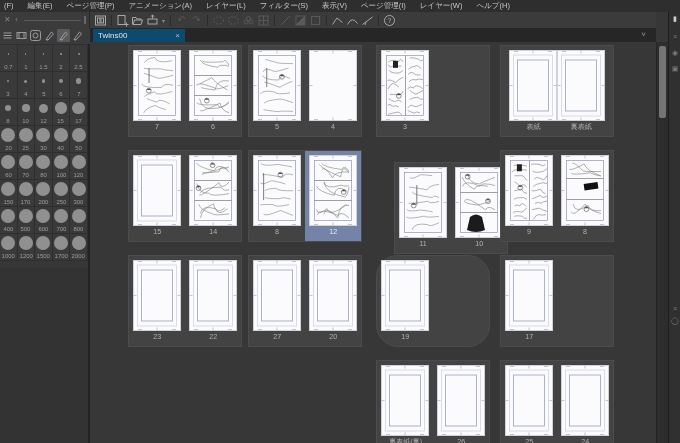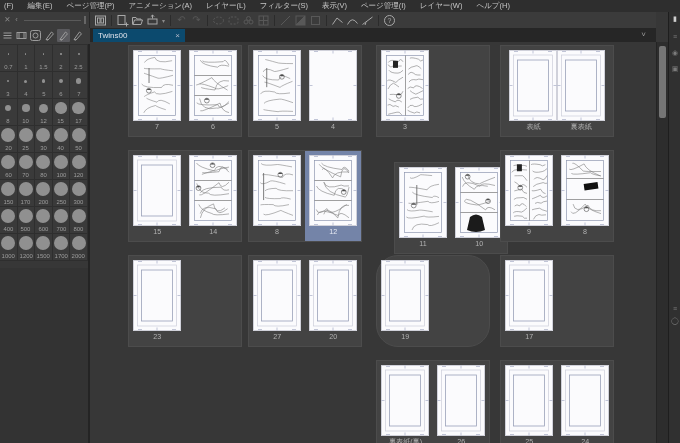--- a/index.html
+++ b/index.html
@@ -945,20 +945,40 @@
                 <line x1="39" y1="1.5" x2="43" y2="1.5"></line>
                 <line x1="5" y1="69.5" x2="9" y2="69.5"></line>
                 <line x1="39" y1="69.5" x2="43" y2="69.5"></line>
               </g>
               <rect x="4.5" y="5" width="39" height="61" fill="none" stroke="#ccced9" stroke-width="0.7"></rect>
               <rect x="8.5" y="10" width="31" height="51" fill="none" stroke="#9aa1b8" stroke-width="0.8"></rect>
             </svg></div>
           <div class="page-label">23</div>
         </div>
       </div>
+      <div class="page-cell">
+        <div class="pg-inner">
+          <div class="page-thumb"><svg width="48" height="71" viewBox="0 0 48 71" xmlns="http://www.w3.org/2000/svg">
+              <rect x="0.5" y="0.5" width="47" height="70" fill="#fbfbfd" stroke="#c6c8d2" stroke-width="0.8"></rect>
+              <g stroke="#a7aec6" stroke-width="0.7">
+                <line x1="24" y1="0.5" x2="24" y2="3.5"></line>
+                <line x1="24" y1="67.5" x2="24" y2="70.5"></line>
+                <line x1="0.5" y1="35.5" x2="3.5" y2="35.5"></line>
+                <line x1="44.5" y1="35.5" x2="47.5" y2="35.5"></line>
+                <line x1="5" y1="1.5" x2="9" y2="1.5"></line>
+                <line x1="39" y1="1.5" x2="43" y2="1.5"></line>
+                <line x1="5" y1="69.5" x2="9" y2="69.5"></line>
+                <line x1="39" y1="69.5" x2="43" y2="69.5"></line>
+              </g>
+              <rect x="4.5" y="5" width="39" height="61" fill="none" stroke="#ccced9" stroke-width="0.7"></rect>
+              <rect x="8.5" y="10" width="31" height="51" fill="none" stroke="#9aa1b8" stroke-width="0.8"></rect>
+            </svg></div>
+          <div class="page-label">22</div>
+        </div>
+      </div>
     </div>
     <div class="spread" style="left: 158px; top: 213px;">
       <div class="page-cell">
         <div class="pg-inner">
           <div class="page-thumb"><svg width="48" height="71" viewBox="0 0 48 71" xmlns="http://www.w3.org/2000/svg">
               <rect x="0.5" y="0.5" width="47" height="70" fill="#fbfbfd" stroke="#c6c8d2" stroke-width="0.8"></rect>
               <g stroke="#a7aec6" stroke-width="0.7">
                 <line x1="24" y1="0.5" x2="24" y2="3.5"></line>
                 <line x1="24" y1="67.5" x2="24" y2="70.5"></line>
                 <line x1="0.5" y1="35.5" x2="3.5" y2="35.5"></line>

